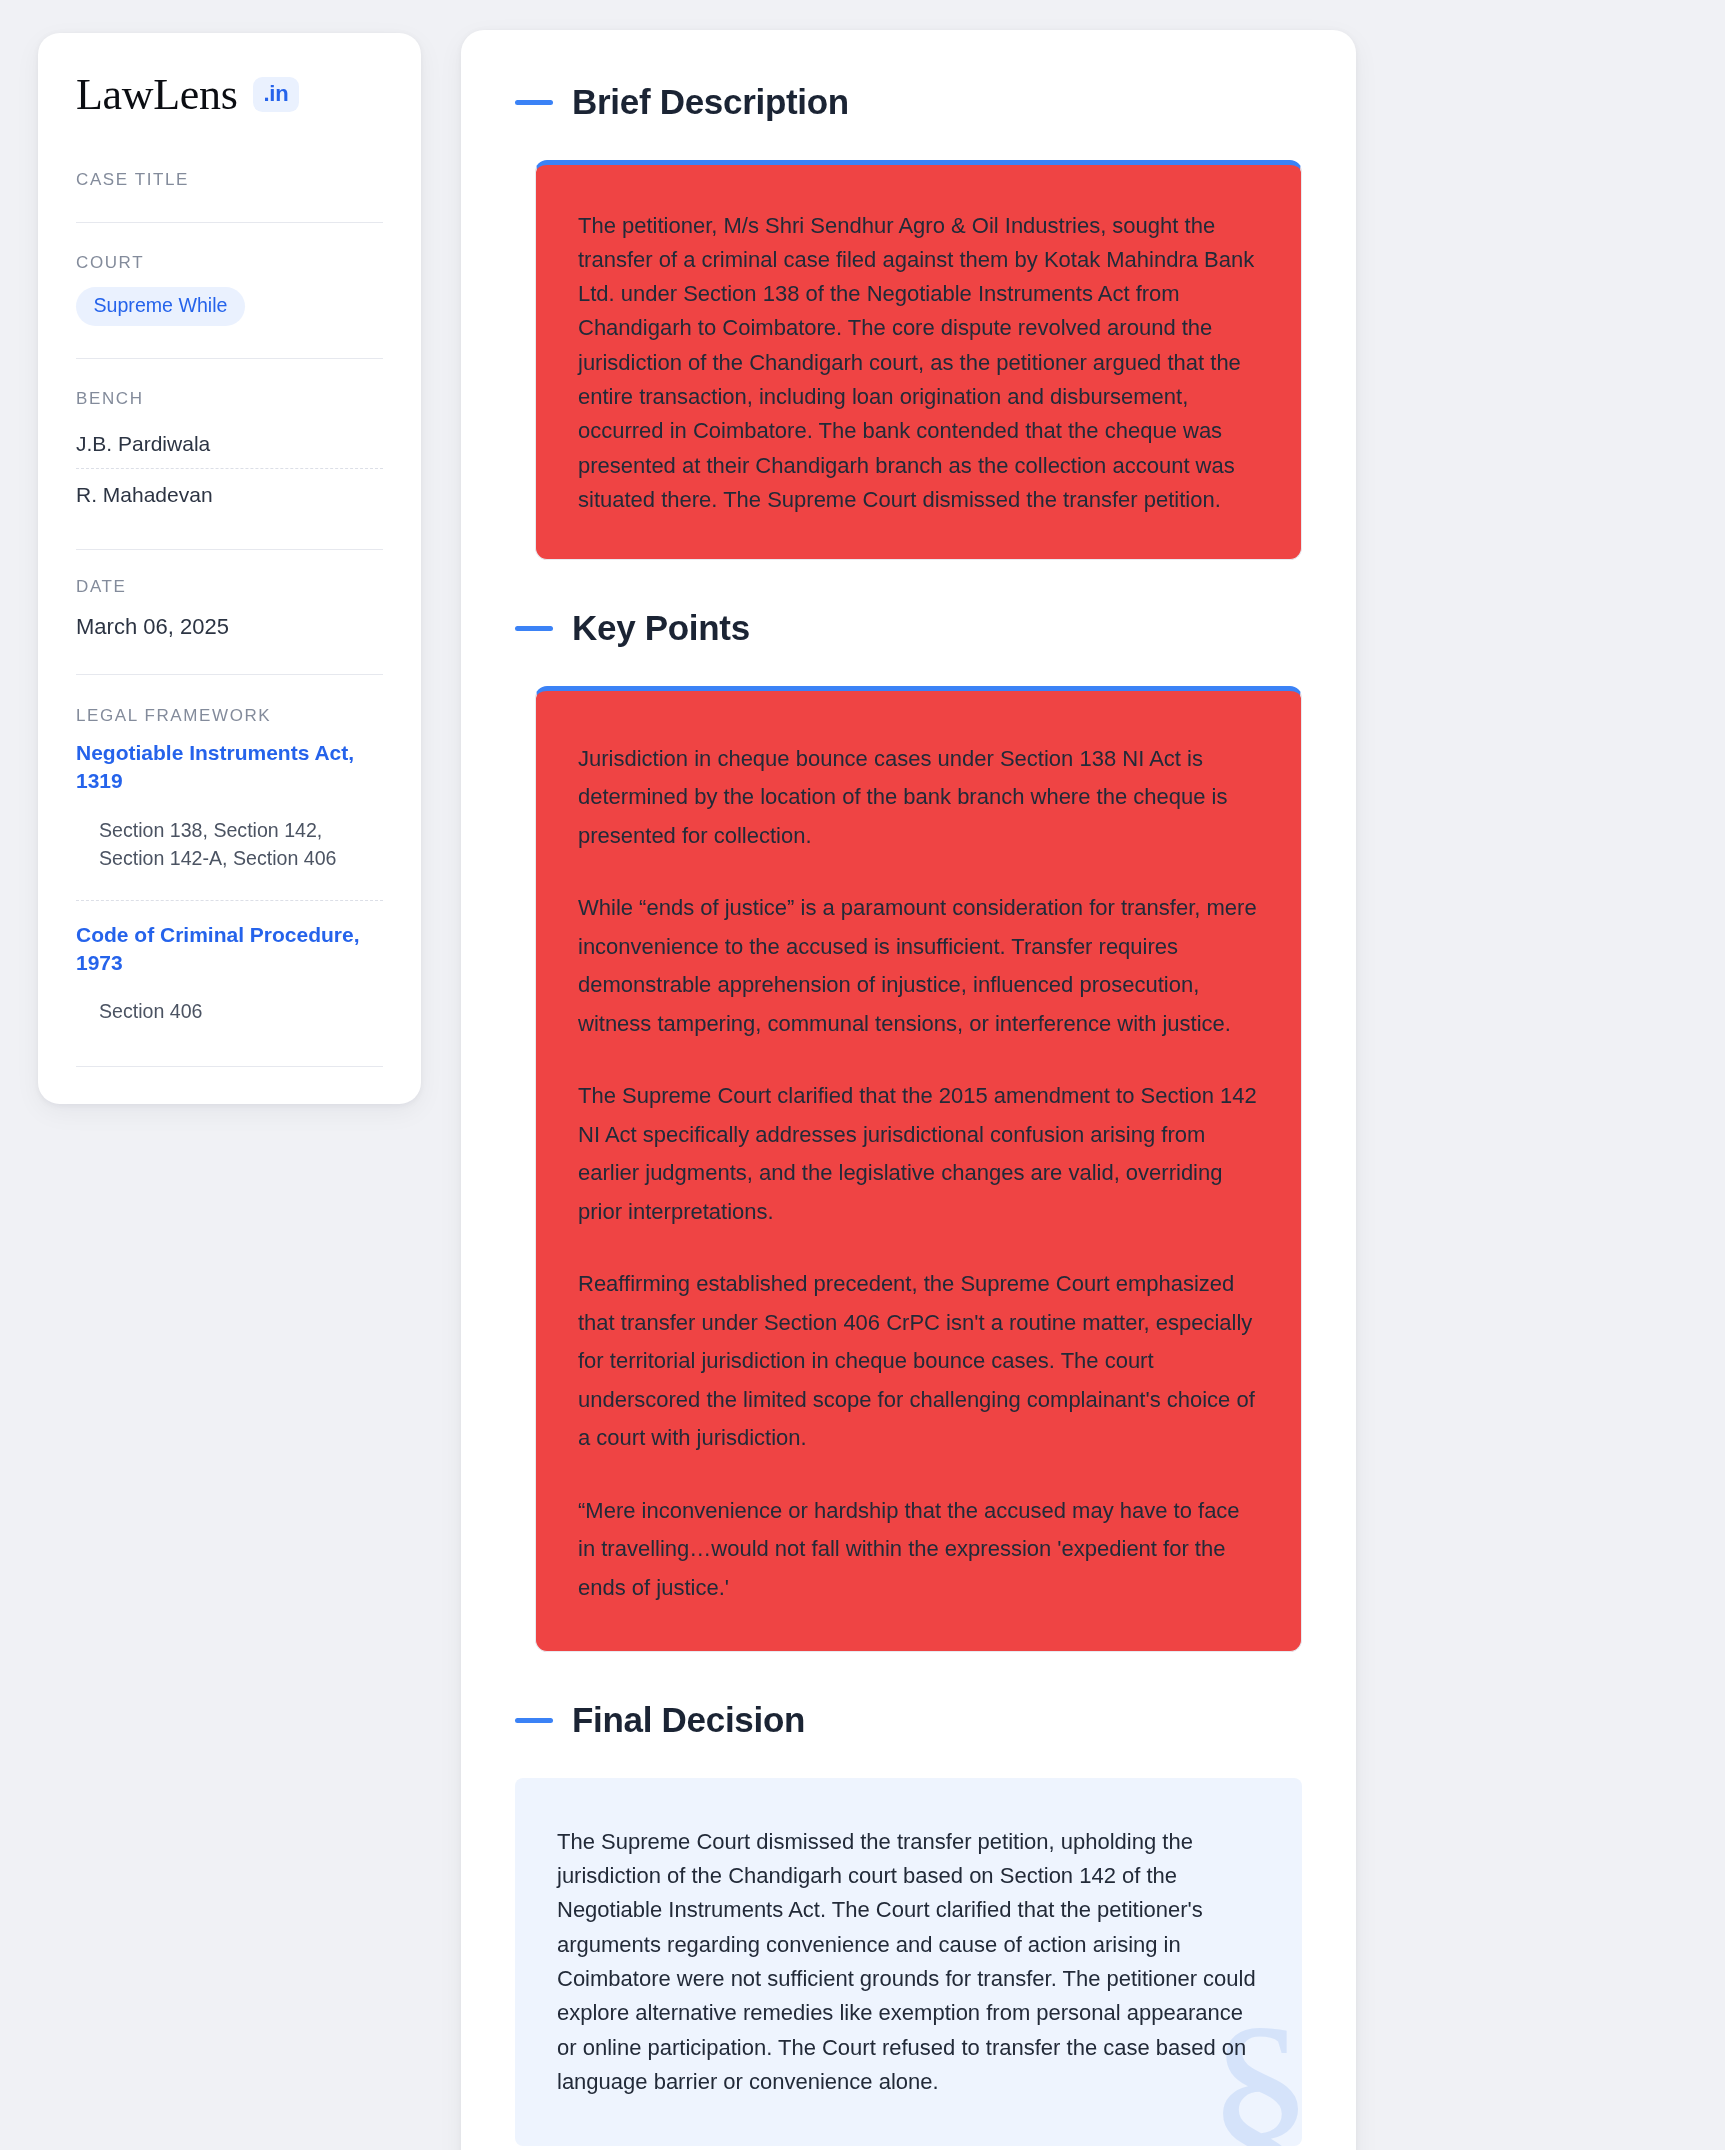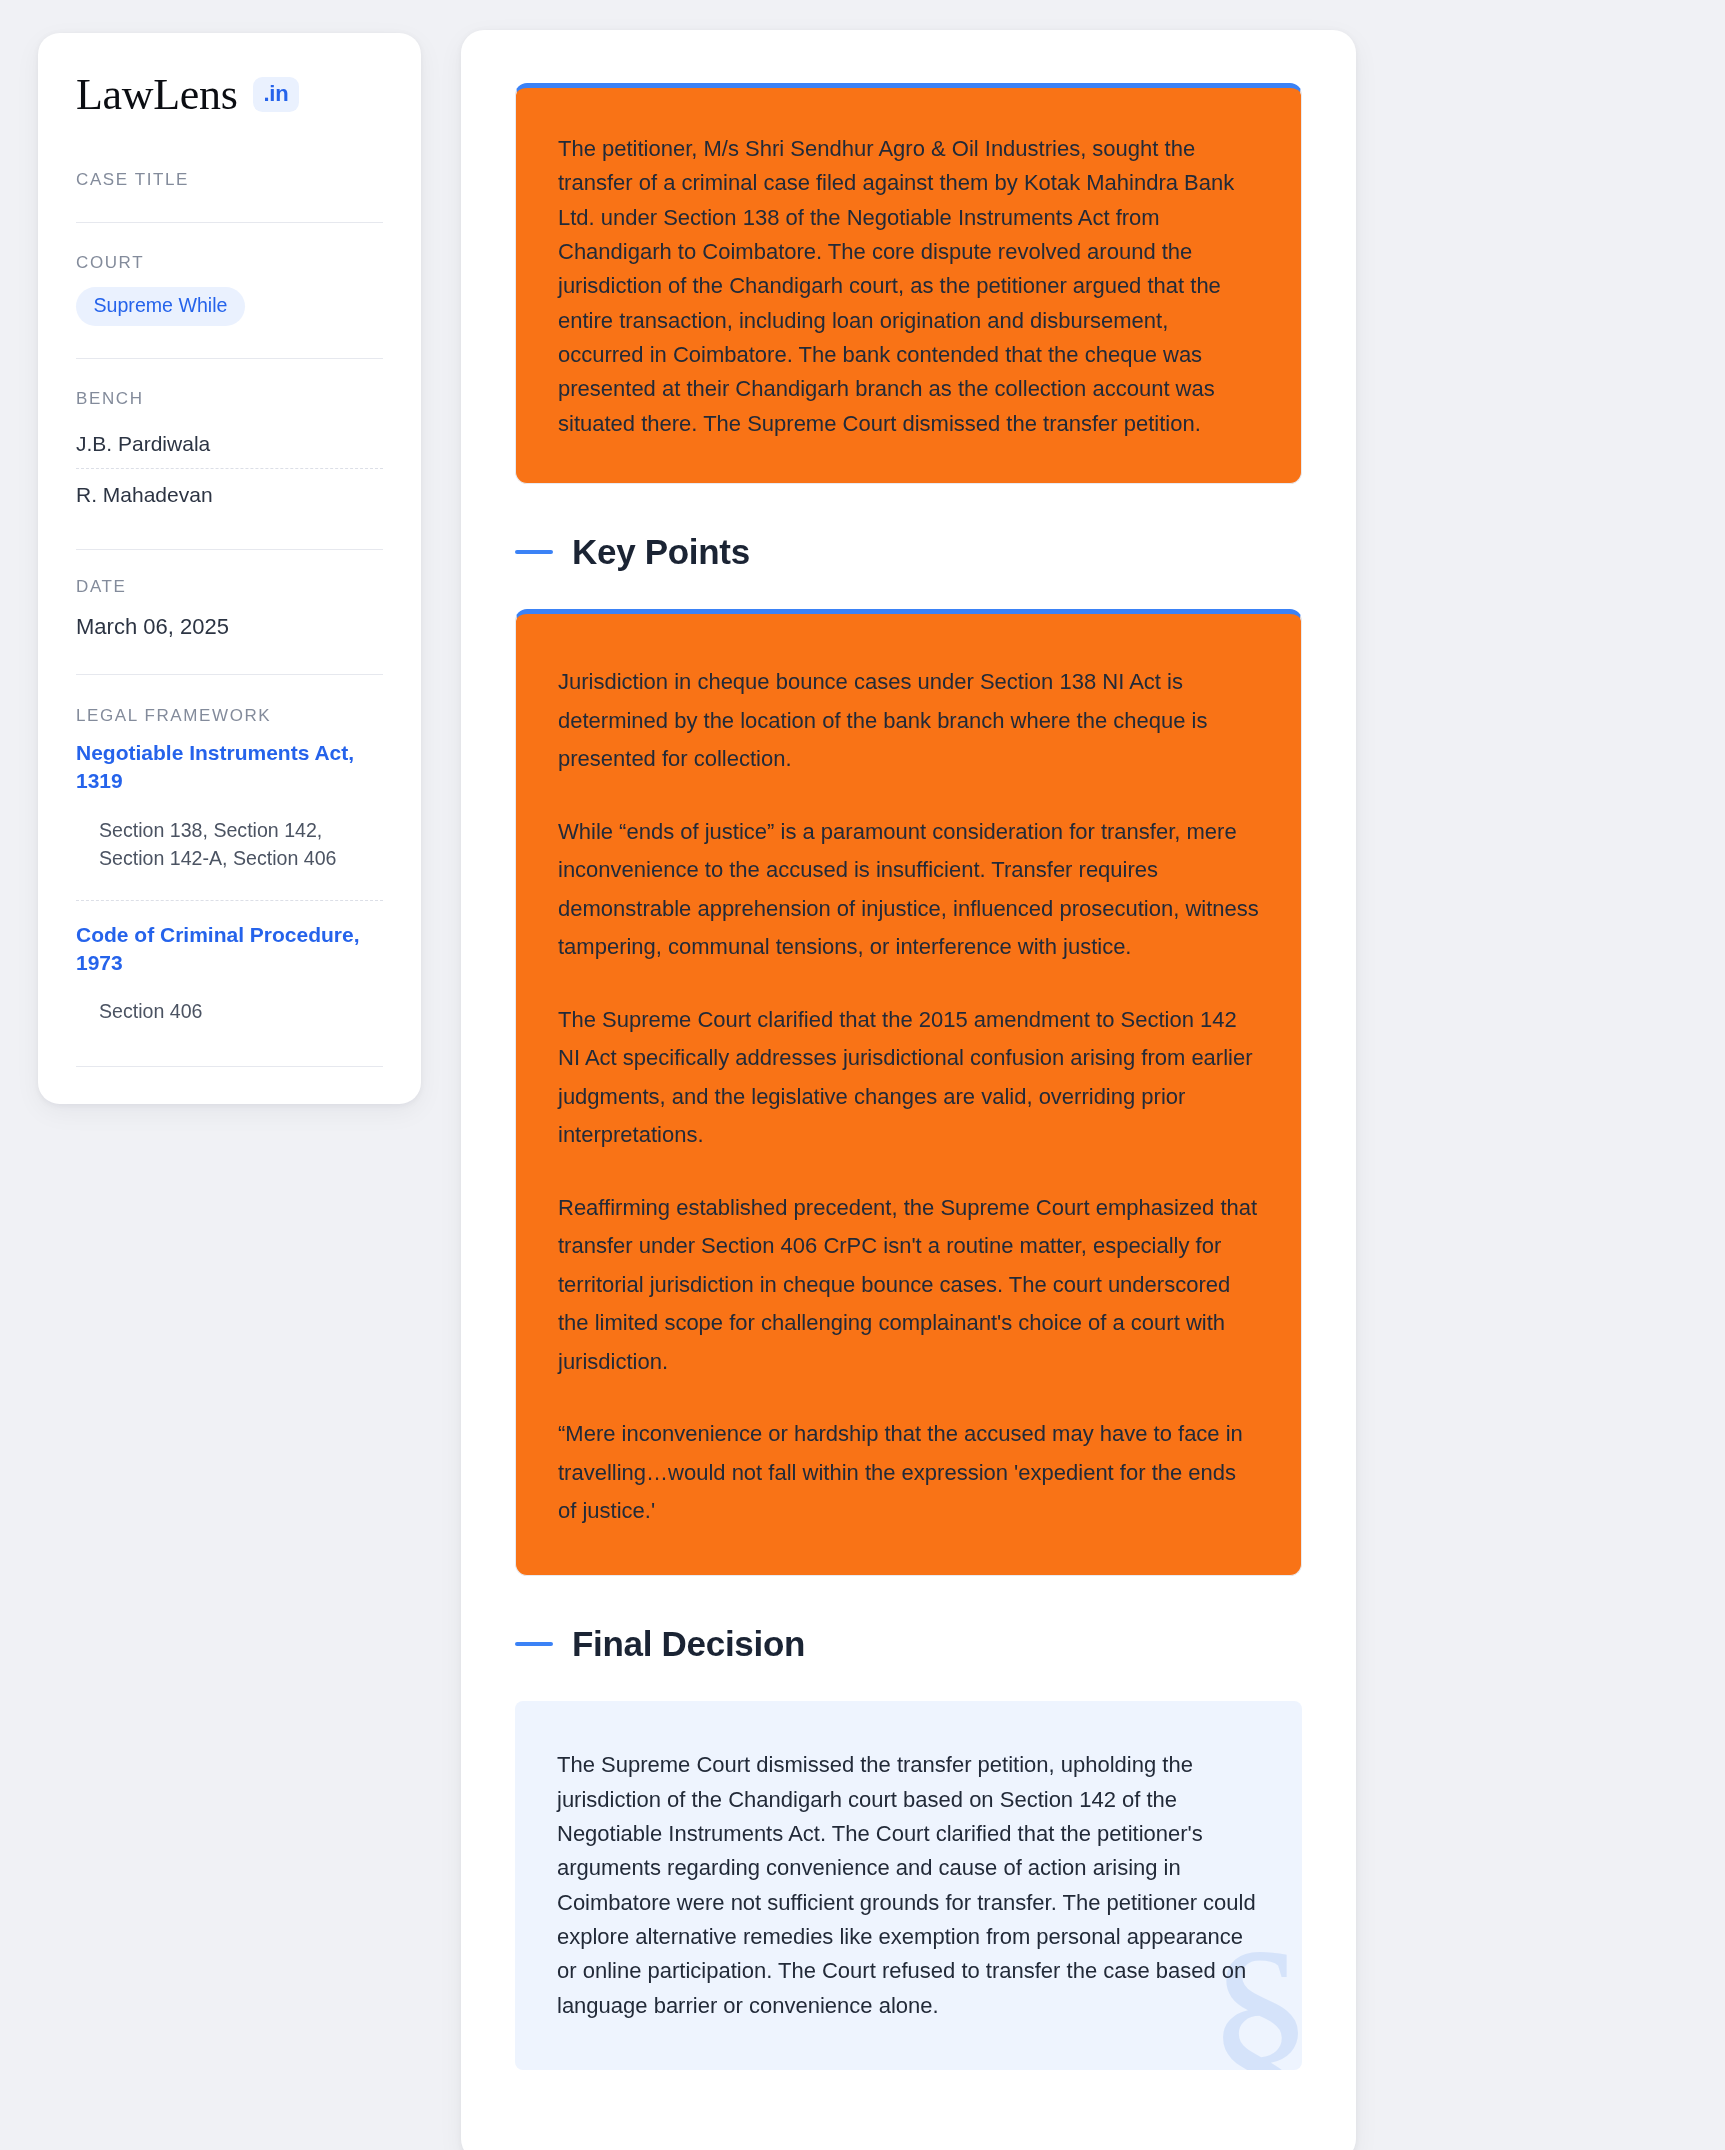--- a/index.html
+++ b/index.html
@@ -161,22 +161,23 @@
     font-weight: 700;
     color: #1b2434;
     letter-spacing: -0.3px;
     line-height: 1.1;
   }
 
   .card {
     border: 0.7px solid #e8eaf0;
     border-top: 5.4px solid #3b82f6;
     border-radius: 12px;
-    background: #f97316;
+    background: #ef4444;
     padding: 44px 42px 42px 42px;
+    margin-left: 20px;
   }
 
   .card-text {
     font-size: 22px;
     line-height: 1.56;
     color: #222a38;
   }
 
   .kp-card { padding: 49px 42px 44px 42px; }
   .kp-para {
@@ -267,20 +268,24 @@
         <div class="law-sections">Section 406</div>
       </div>
     </div>
 
     <div class="sidebar-end"></div>
   </aside>
 
   <main class="main">
 
     <section class="section">
+      <div class="section-head">
+        <span class="head-dash"></span>
+        <h2 class="section-title">Brief Description</h2>
+      </div>
       <div class="card">
         <p class="card-text">The petitioner, M/s Shri Sendhur Agro &amp; Oil Industries, sought the transfer of a criminal case filed against them by Kotak Mahindra Bank Ltd. under Section 138 of the Negotiable Instruments Act from Chandigarh to Coimbatore. The core dispute revolved around the jurisdiction of the Chandigarh court, as the petitioner argued that the entire transaction, including loan origination and disbursement, occurred in Coimbatore. The bank contended that the cheque was presented at their Chandigarh branch as the collection account was situated there. The Supreme Court dismissed the transfer petition.</p>
       </div>
     </section>
 
     <section class="section">
       <div class="section-head">
         <span class="head-dash"></span>
         <h2 class="section-title">Key Points</h2>
       </div>

